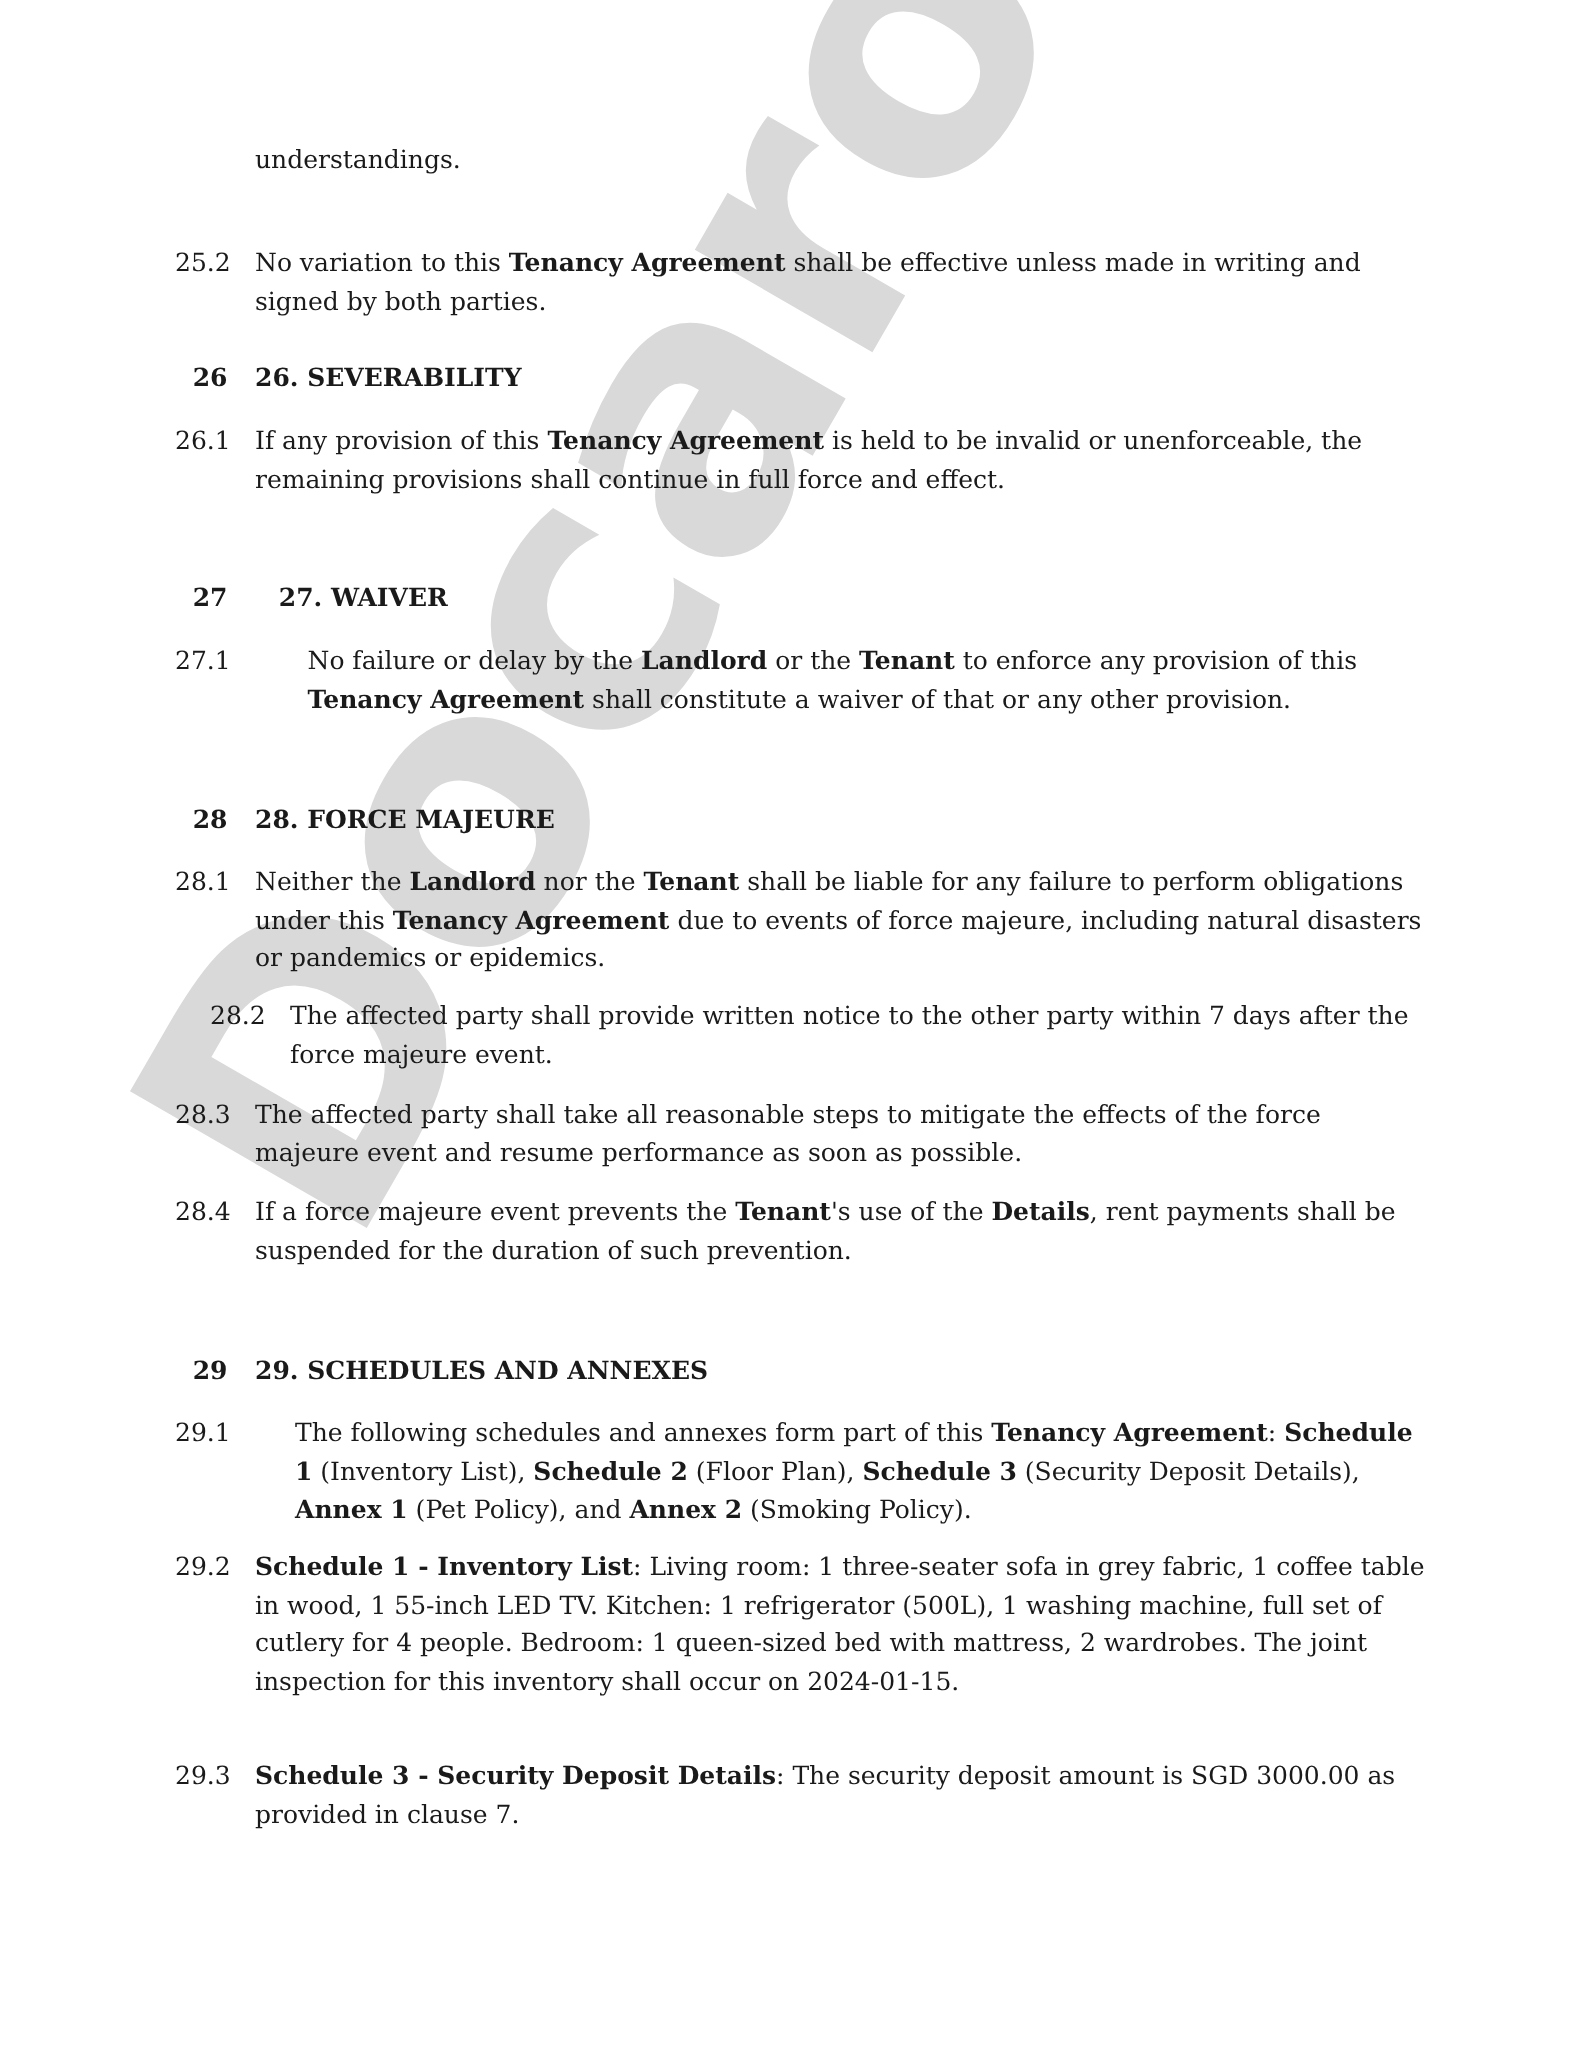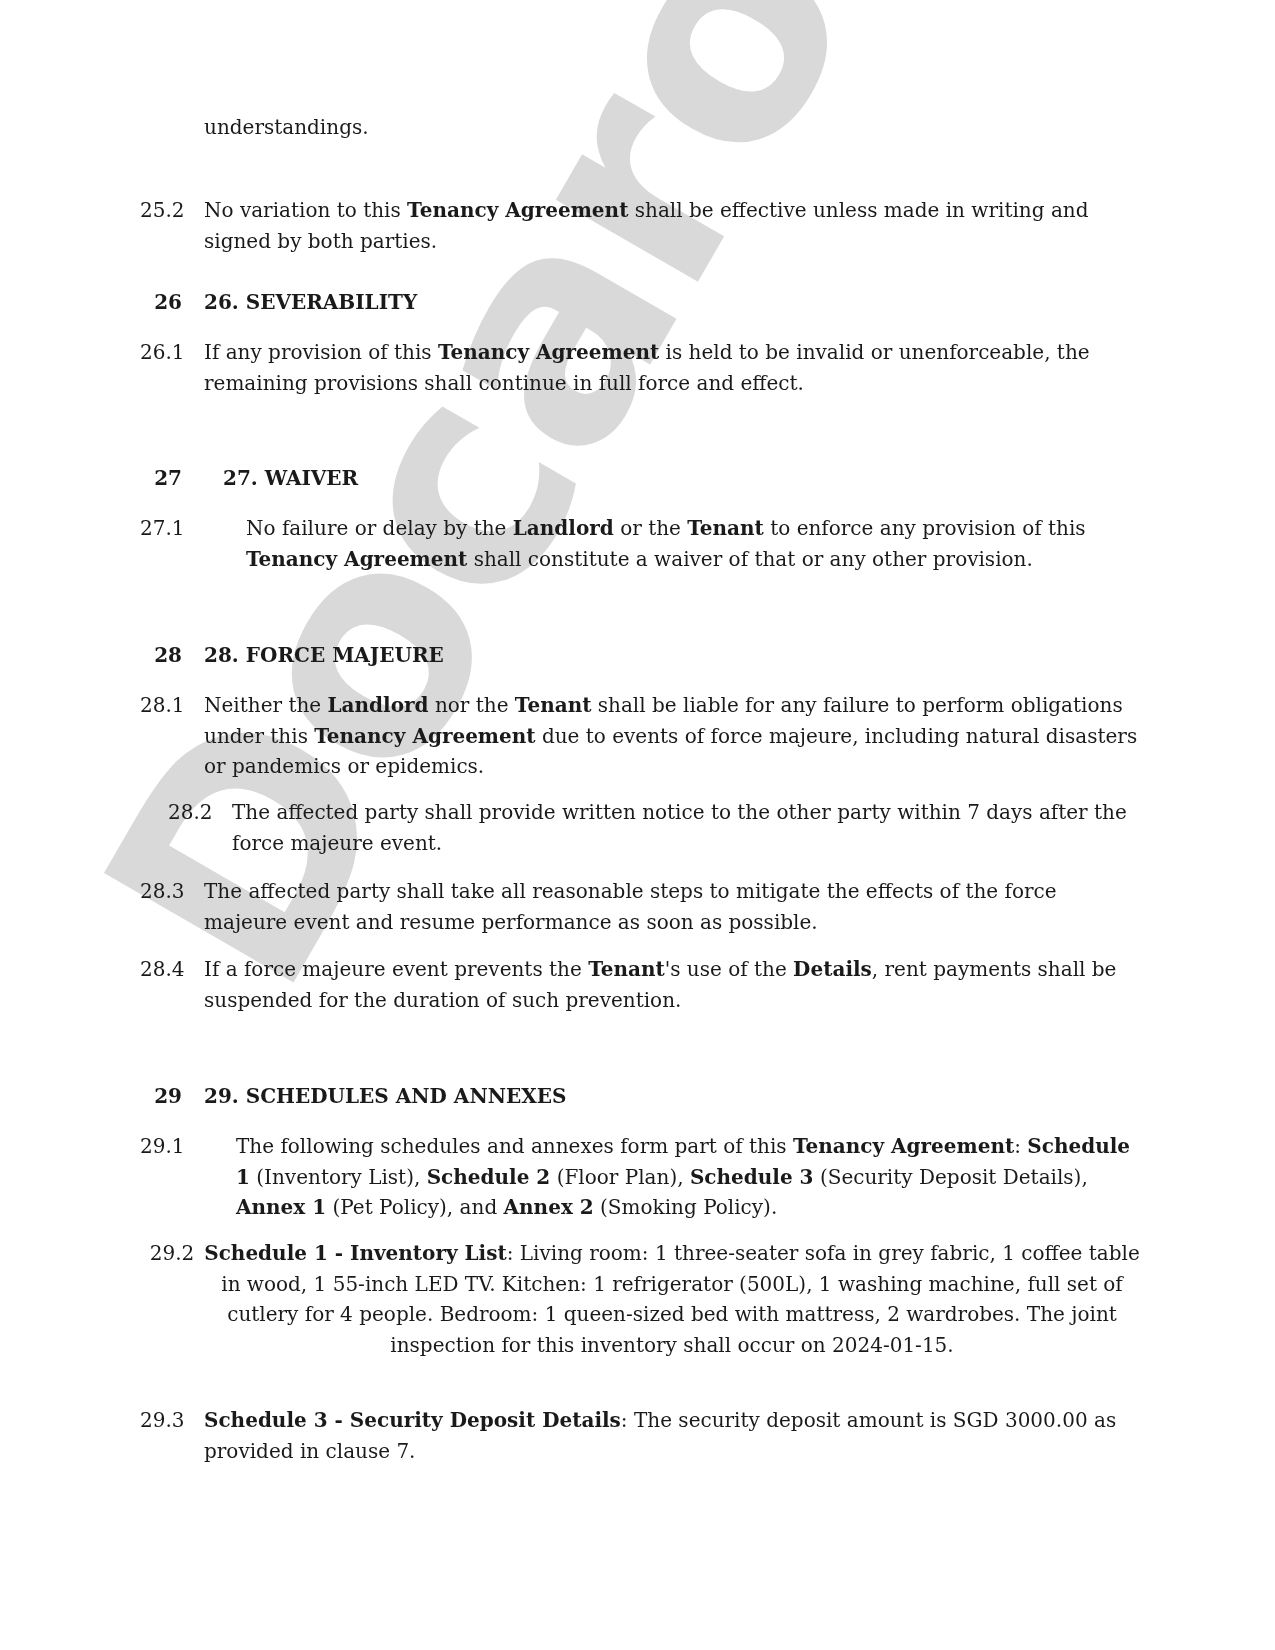--- a/index.html
+++ b/index.html
@@ -68,21 +68,21 @@
         <span class="txt"><span>If a force majeure event prevents the </span><b>Tenant</b><span>'s use of the </span><b>Details</b><span>, rent payments shall be suspended for the duration of such prevention.</span></span>
       </div>
       <div class="block heading" style="top: 1081px;">
         <span class="num">29</span>
         <span class="txt">29. SCHEDULES AND ANNEXES</span>
       </div>
       <div class="block" style="top: 1131px; gap: 32px;">
         <span class="num">29.1</span>
         <span class="txt"><span>The following schedules and annexes form part of this </span><b>Tenancy Agreement</b><span>: </span><b>Schedule 1</b><span> (Inventory List), </span><b>Schedule 2</b><span> (Floor Plan), </span><b>Schedule 3</b><span> (Security Deposit Details), </span><b>Annex 1</b><span> (Pet Policy), and </span><b>Annex 2</b><span> (Smoking Policy).</span></span>
       </div>
-      <div class="block" style="top: 1238px; text-align: center;">
+      <div class="block" style="top: 1238px;">
         <span class="num">29.2</span>
         <span class="txt"><b>Schedule 1 - Inventory List</b><span>: Living room: 1 three-seater sofa in grey fabric, 1 coffee table in wood, 1 55-inch LED TV. Kitchen: 1 refrigerator (500L), 1 washing machine, full set of cutlery for 4 people. Bedroom: 1 queen-sized bed with mattress, 2 wardrobes. The joint inspection for this inventory shall occur on 2024-01-15.</span></span>
       </div>
       <div class="block" style="top: 1375px; margin-top: 30px;">
         <span class="num">29.3</span>
         <span class="txt"><b>Schedule 3 - Security Deposit Details</b><span>: The security deposit amount is SGD 3000.00 as provided in clause 7.</span></span>
       </div>
     </div>
 </div>
 

